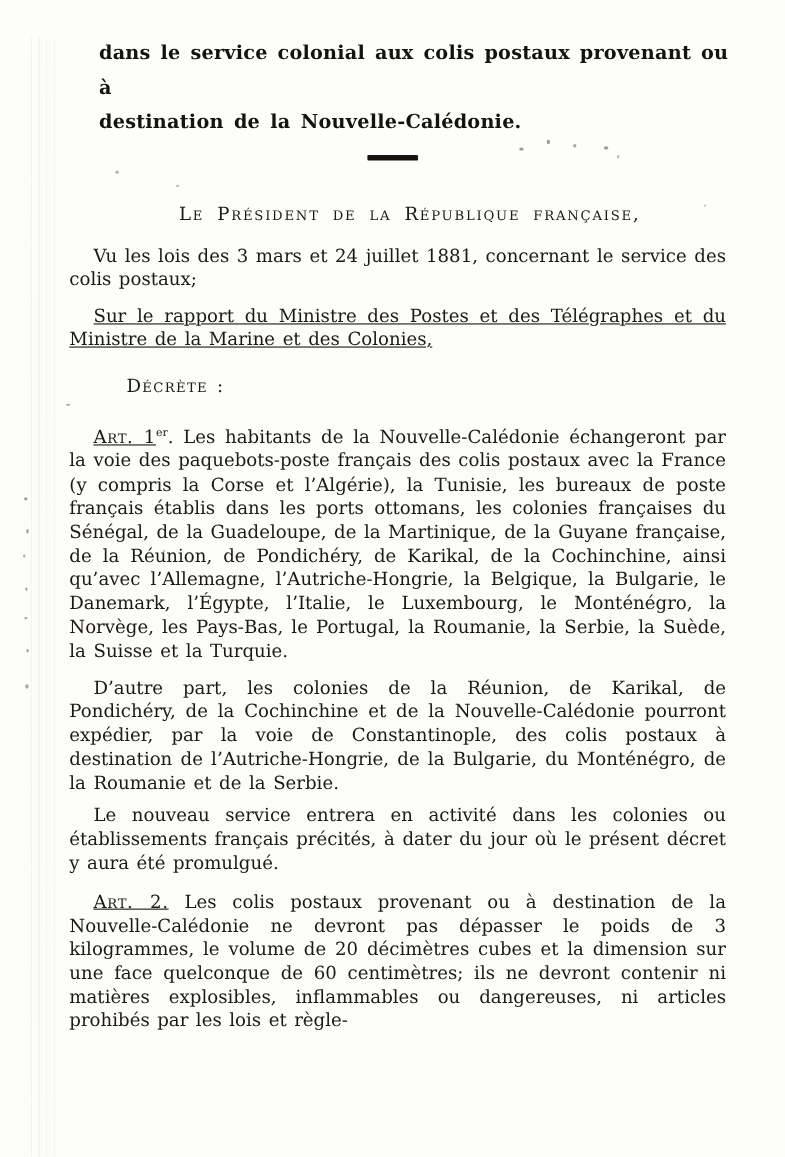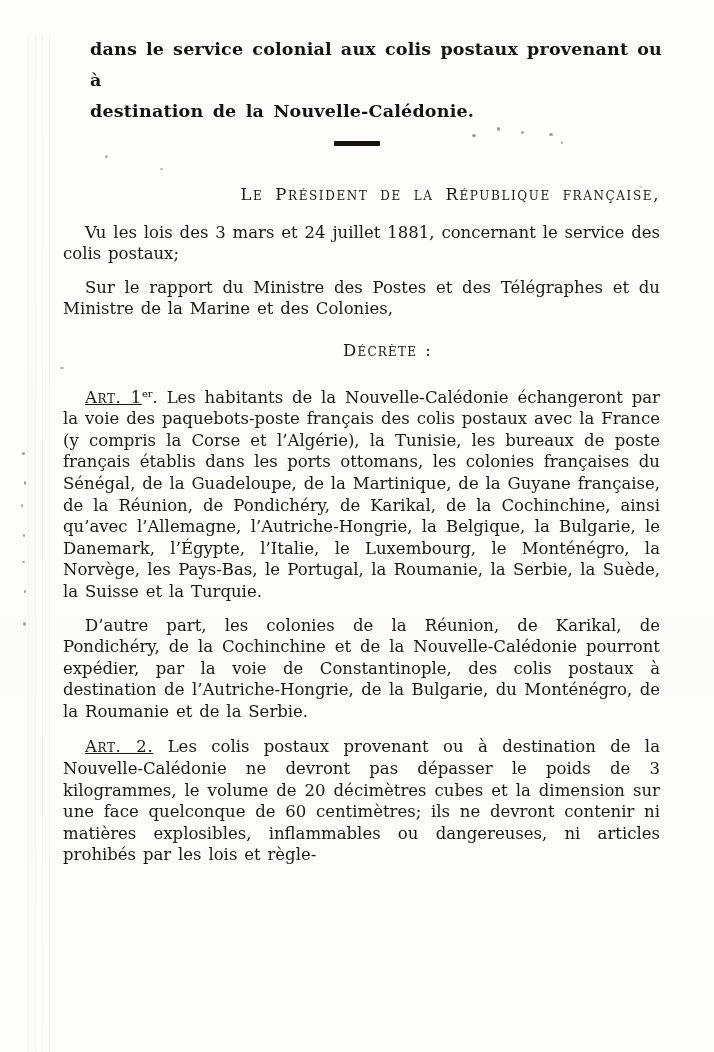--- a/index.html
+++ b/index.html
@@ -67,33 +67,33 @@
   }
   .content p {
     margin: 0;
     text-indent: 22px;
   }
   .p-smallcaps {
     font-variant: small-caps;
     letter-spacing: 1.6px;
     word-spacing: 5px;
     margin-top: 38px !important;
-    text-align: right;
+    text-align: center;
   }
   .p-decrete {
     font-variant: small-caps;
     letter-spacing: 1.2px;
     text-indent: 0 !important;
     margin-left: 52px !important;
     margin-top: 20px !important;
-    text-align: center;
+    text-align: left;
   }
   .m-p2 { margin-top: 16px !important; }
   .m-p3 { margin-top: 12px !important; }
-  .m-p4 { margin-top: 12px !important; }
+  .m-p4 { margin-top: 12px !important; text-decoration: underline; }
   .m-p6 { margin-top: 25px !important; }
   .m-p7 { margin-top: 12px !important; }
   .m-p8 { margin-top: 8px !important; }
   .m-p9 { margin-top: 14px !important; }
   .article-lead {
     font-variant: small-caps;
     letter-spacing: 0.6px;
     text-decoration: underline;
   }
   sup.ordinal {
@@ -131,20 +131,21 @@
 
 
     <p class="m-p4">Sur le rapport du Ministre des Postes et des Télégraphes et du Ministre de la Marine et des Colonies,</p>
 
     <p class="p-decrete">Décrète :</p>
 
     <p class="m-p6"><span class="article-lead">Art. 1</span><sup class="ordinal">er</sup><span>. Les habitants de la Nouvelle-Calédonie échangeront par la voie des paquebots-poste français des colis postaux avec la France (y compris la Corse et l’Algérie), la Tunisie, les bureaux de poste français établis dans les ports ottomans, les colonies françaises du Sénégal, de la Guadeloupe, de la Martinique, de la Guyane française, de la Réunion, de Pondichéry, de Karikal, de la Cochinchine, ainsi qu’avec l’Allemagne, l’Autriche-Hongrie, la Belgique, la Bulgarie, le Danemark, l’Égypte, l’Italie, le Luxembourg, le Monténégro, la Norvège, les Pays-Bas, le Portugal, la Roumanie, la Serbie, la Suède, la Suisse et la Turquie.</span></p>
 
     <p class="m-p7">D’autre part, les colonies de la Réunion, de Karikal, de Pondichéry, de la Cochinchine et de la Nouvelle-Calédonie pourront expédier, par la voie de Constantinople, des colis postaux à destination de l’Autriche-Hongrie, de la Bulgarie, du Monténégro, de la Roumanie et de la Serbie.</p>
 
+    <p class="m-p8">Le nouveau service entrera en activité dans les colonies ou établissements français précités, à dater du jour où le présent décret y aura été promulgué.</p>
 
     <p class="m-p9"><span class="article-lead">Art. 2.</span><span> Les colis postaux provenant ou à destination de la Nouvelle-Calédonie ne devront pas dépasser le poids de 3 kilogrammes, le volume de 20 décimètres cubes et la dimension sur une face quelconque de 60 centimètres; ils ne devront contenir ni matières explosibles, inflammables ou dangereuses, ni articles prohibés par les lois et règle-</span></p>
 
   </div>
 
   <div class="speckle" style="left:472px;top:100px;width:4px;height:3px;opacity:.5"></div>
   <div class="speckle" style="left:497px;top:93px;width:3px;height:4px;opacity:.5"></div>
   <div class="speckle" style="left:521px;top:97px;width:3px;height:3px;opacity:.45"></div>
   <div class="speckle" style="left:549px;top:99px;width:4px;height:3px;opacity:.5"></div>
   <div class="speckle" style="left:561px;top:107px;width:2px;height:3px;opacity:.4"></div>

